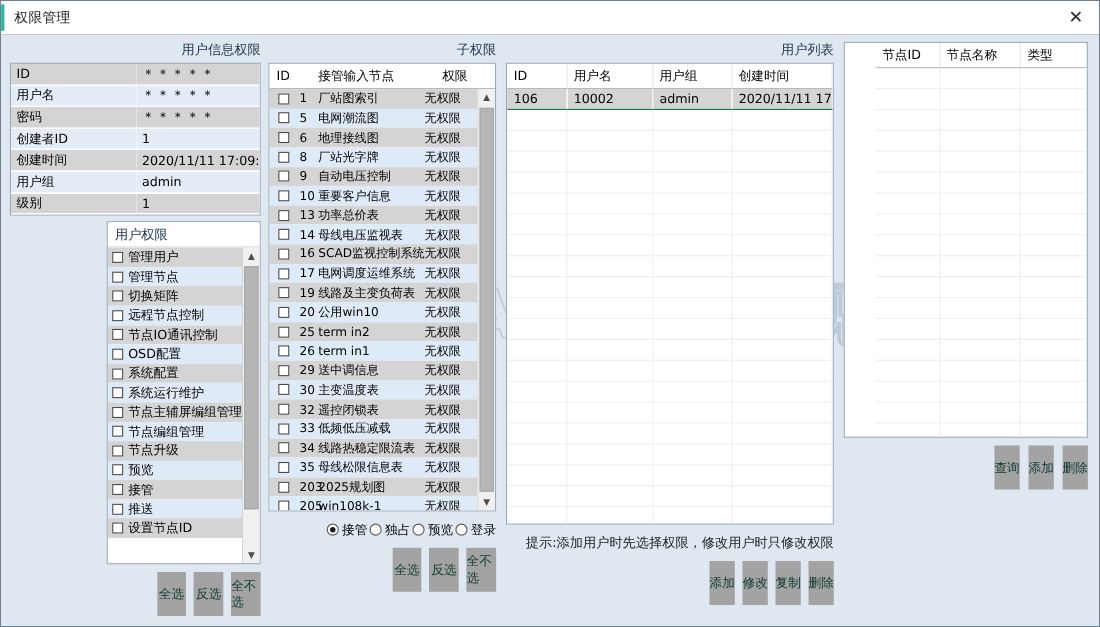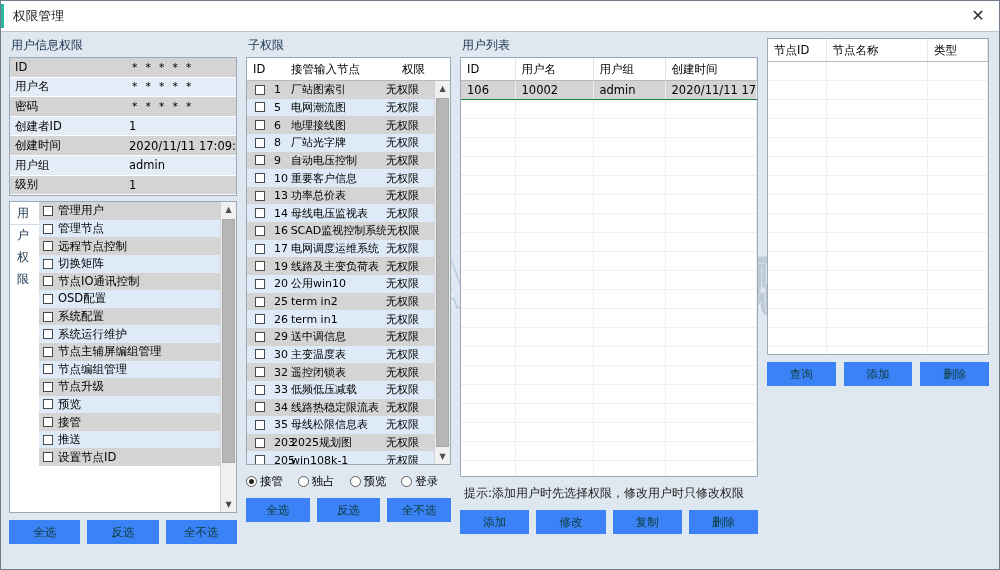--- a/index.html
+++ b/index.html
@@ -40,41 +40,41 @@
     box-sizing:border-box;
   }
   .watermark{
     position:absolute;left:420px;top:212px;
     font-size:62px;font-weight:bold;letter-spacing:2px;
     color:transparent;
     -webkit-text-stroke:1.5px rgba(140,155,175,.38);
     white-space:nowrap;pointer-events:none;z-index:5;
   }
   .watermark .cn{margin-left:26px;}
-  .col{display:flex;flex-direction:column;position:relative;z-index:10;}
+  .col{display:flex;flex-direction:column;position:relative;z-index:10;align-items:flex-end;}
   .grp-label{
     font-size:12px;color:#19334d;margin:0 0 4px 2px;height:15px;line-height:15px;
   }
   
   .frame{
     background:#fff;border:1px solid #9aa8b8;box-sizing:border-box;
     overflow:hidden;position:relative;
   }
   
   .col1{width:228px;}
   .infotable{width:100%;border-collapse:collapse;table-layout:fixed;}
   .infotable td{
     height:18.6px;font-size:11.5px;padding:0 5px;
     border-bottom:1px solid #fff;white-space:nowrap;overflow:hidden;
   }
   .infotable td.k{width:104px;}
   .infotable tr:nth-child(odd) td{background:#d4d4d4;}
   .infotable tr:nth-child(even) td{background:#e3ecf7;}
   .stars{letter-spacing:2px;font-size:10px;}
-  .perm-box{margin-top:5px;height:312px;display:flex;flex-direction:row;}
+  .perm-box{margin-top:5px;height:312px;display:flex;flex-direction:column;}
   .perm-head{
     height:22px;line-height:22px;padding-left:7px;background:#fff;
     font-size:12px;color:#19334d;border-bottom:1px solid #cfd8e3;flex:0 0 22px;
   }
   .perm-scroll{flex:1 1 auto;display:flex;overflow:hidden;}
   .perm-list{flex:1 1 auto;overflow:hidden;}
   .perm-item{
     height:17.6px;display:flex;align-items:center;padding-left:4px;
     font-size:11.5px;white-space:nowrap;
   }
@@ -91,21 +91,21 @@
   }
   .sb-arrow{
     width:15px;height:15px;flex:0 0 15px;background:#f0f0f0;
     display:flex;align-items:center;justify-content:center;
     font-size:8px;color:#4d4d4d;line-height:1;
   }
   .sb-track{flex:1 1 auto;width:15px;position:relative;background:#f0f0f0;}
   .sb-thumb{position:absolute;left:1px;width:13px;background:#b6b6b6;border:1px solid #a6a6a6;box-sizing:border-box;}
   .btnrow{display:flex;gap:7px;margin-top:7px;}
   .tbtn{
-    flex:1 1 0;height:24px;background:#3b82f6;color:#0d3a34;
+    flex:1 1 0;height:40px;background:#a3a3a3;color:#0d3a34;
     border:none;font-size:11.5px;font-family:inherit;
     display:flex;align-items:center;justify-content:center;cursor:default;
   }
   
   .col2{width:205px;}
   .sub-frame{height:408px;display:flex;flex-direction:column;}
   .sub-head{
     display:flex;height:22px;flex:0 0 22px;background:#fff;align-items:center;
     border-bottom:1px solid #b9b9b9;font-size:11.5px;
   }
@@ -146,21 +146,21 @@
     height:18px;padding:0 6px;border-bottom:1px solid #edeff2;
     border-right:1px solid #edeff2;white-space:nowrap;overflow:hidden;
   }
   .grid tr.sel td{background:#d4d4d4;border-bottom:1px solid #15803d;}
   .hint{
     margin-top:6px;height:20px;line-height:20px;font-size:12px;color:#1d1d1d;
     padding-left:4px;white-space:nowrap;
   }
   
   .col4{width:222px;}
-  .fav-frame{height:317px;}
+  .fav-frame{height:360px;padding-left:28px;}
   .btnrow4{display:flex;gap:8px;margin-top:7px;}
 </style>
 </head>
 <body>
 
 <div class="window">
 
   <div class="titlebar">
     <div class="accent"></div>
     <div class="title-text">权限管理</div>
@@ -218,25 +218,25 @@
               <div class="perm-item">
                 <span class="cbx"></span>
                 <span>管理用户</span>
               </div>
               <div class="perm-item">
                 <span class="cbx"></span>
                 <span>管理节点</span>
               </div>
               <div class="perm-item">
                 <span class="cbx"></span>
+                <span>切换矩阵</span>
+              </div>
+              <div class="perm-item">
+                <span class="cbx"></span>
                 <span>远程节点控制</span>
-              </div>
-              <div class="perm-item">
-                <span class="cbx"></span>
-                <span>切换矩阵</span>
               </div>
               <div class="perm-item">
                 <span class="cbx"></span>
                 <span>节点IO通讯控制</span>
               </div>
               <div class="perm-item">
                 <span class="cbx"></span>
                 <span>OSD配置</span>
               </div>
               <div class="perm-item">

